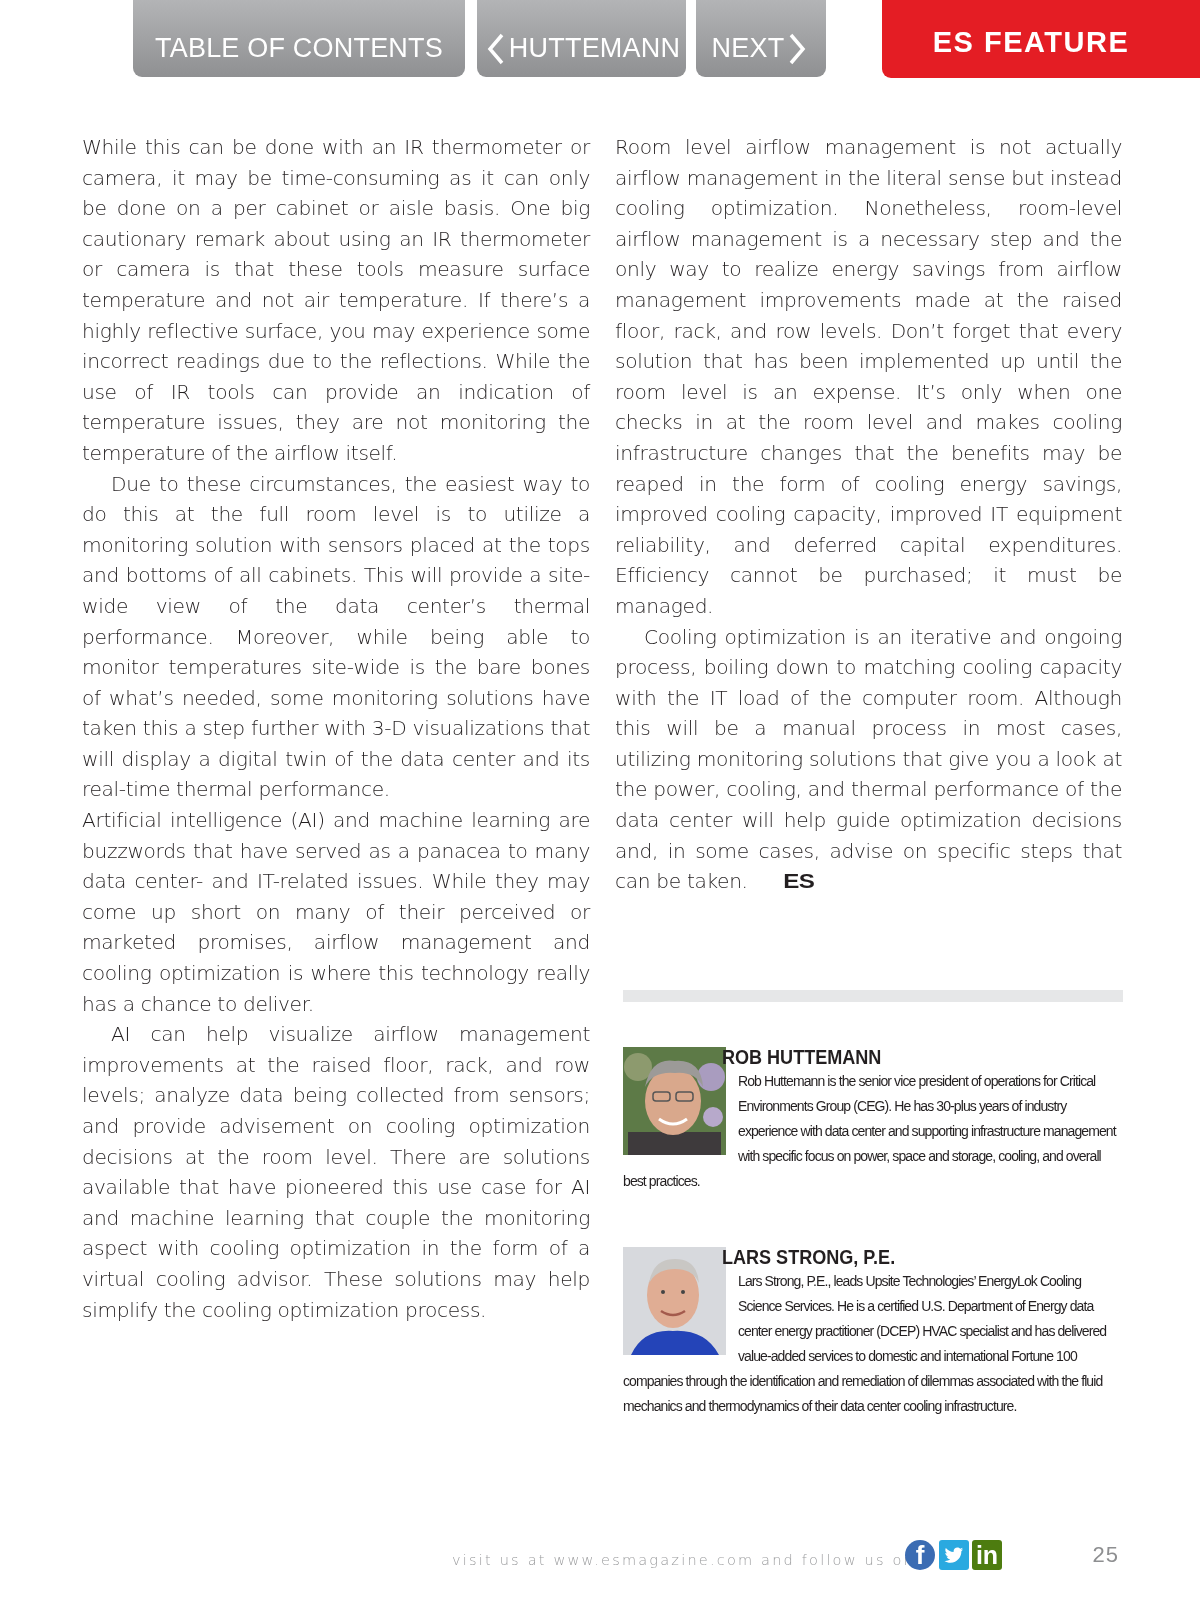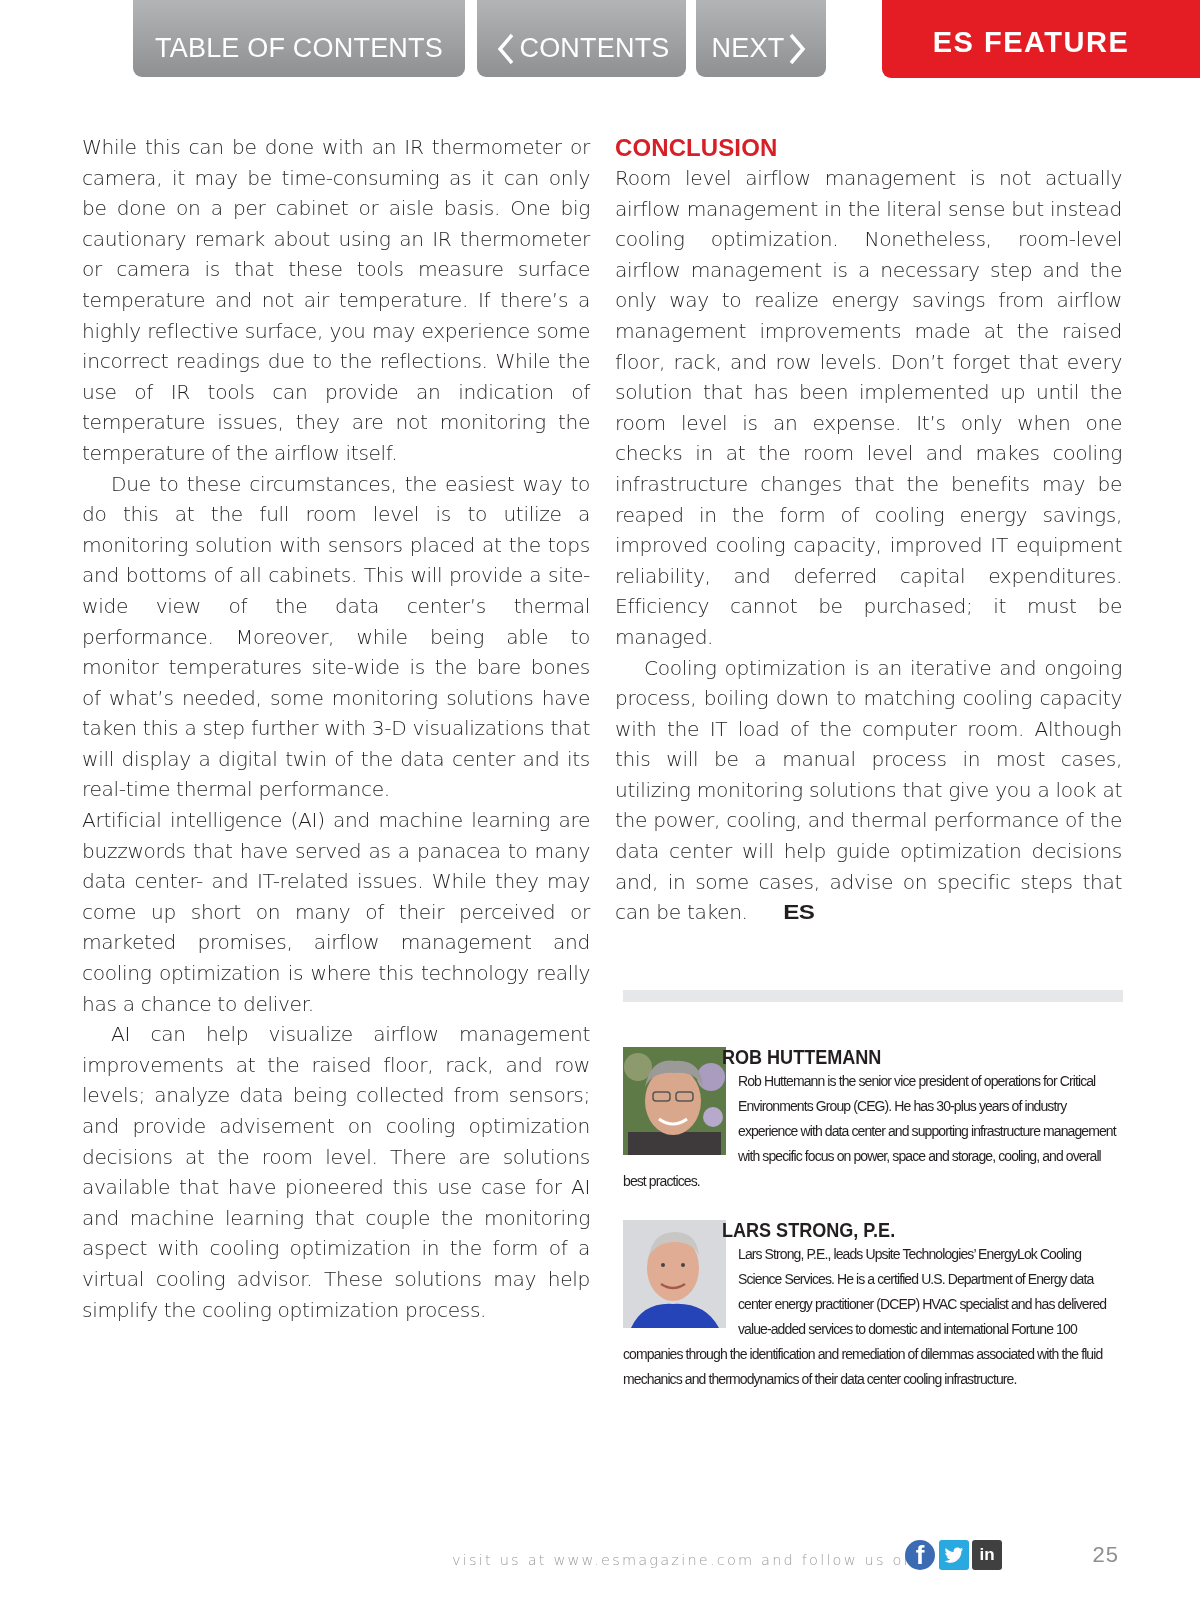--- a/index.html
+++ b/index.html
@@ -47,65 +47,64 @@
     font-size: 21px; letter-spacing: -0.5px; color: #231f20; vertical-align: 0;
     transform: scaleX(1.15); margin-left: 6px;
   }
 
   
   #bio-divider { position: absolute; left: 623px; top: 990px; width: 500px; height: 12px; background: #e6e7e8; }
 
   
   .bio { position: absolute; left: 623px; width: 500px; }
   #bio-rob { top: 1045px; }
-  #bio-lars { top: 1218px; }
+  #bio-lars { top: 1245px; }
   .bio-photo { float: left; width: 103px; height: 108px; margin: 2px 12px 0 0; position: relative; overflow: hidden; }
   .bio-name { font-family: "Liberation Sans", sans-serif; font-weight: bold; font-size: 21px; line-height: 24px; color: #231f20; transform: scaleX(0.86); transform-origin: left; white-space: nowrap; }
   .bio-text { font-family: "Liberation Sans", sans-serif; font-size: 14px; line-height: 25px; color: #231f20; letter-spacing: -0.9px; }
 
   
   #footer { position: absolute; top: 1540px; left: 0; width: 1200px; height: 40px; }
   #footer-text { position: absolute; left: 452px; top: 12px; font-family: "DejaVu Sans", sans-serif; font-weight: 200; font-size: 14.5px; letter-spacing: 2.2px; color: #9b9c9e; }
   .social { position: absolute; top: 0; width: 30px; height: 30px; display: flex; align-items: center; justify-content: center; color: #fff; font-family: "Liberation Sans", sans-serif; font-weight: bold; cursor: pointer; }
   #fb { left: 905px; background: #3b6cb3; border-radius: 50%; font-size: 26px; }
   #tw { left: 939px; background: #2aa9e0; border-radius: 3px; font-size: 18px; }
-  #li { left: 972px; background: #404040; border-radius: 3px; font-size: 17px; }
+  #li { left: 972px; background: #4d7c0f; border-radius: 3px; font-size: 25px; }
   #page-num { position: absolute; left: 1092px; top: 4px; font-family: Liberation Mono, monospace; font-weight: 200; font-size: 22px; color: #8e8f91; }
 </style>
 </head>
 <body>
 
 <div id="toc-btn" class="nav-btn">
   <span>TABLE OF CONTENTS</span>
 </div>
 <div id="prev-btn" class="nav-btn">
   <svg class="chev" viewBox="0 0 18 32">
       <polyline points="15,2 3,16 15,30" fill="none" stroke="#fff" stroke-width="3.5"></polyline>
     </svg>
-  <span>CONTENTS</span>
+  <span>HUTTEMANN</span>
 </div>
 <div id="next-btn" class="nav-btn">
   <span>NEXT</span>
   <svg class="chev" viewBox="0 0 18 32">
       <polyline points="3,2 15,16 3,30" fill="none" stroke="#fff" stroke-width="3.5"></polyline>
     </svg>
 </div>
 <div id="section-tag">
   <span>ES FEATURE</span>
 </div>
 
 <div id="col-left" class="col body-text">
   <p>While this can be done with an IR thermometer or camera, it may be time-consuming as it can only be done on a per cabinet or aisle basis. One big cautionary remark about using an IR thermometer or camera is that these tools measure surface temperature and not air temperature. If there’s a highly reflective surface, you may experience some incorrect readings due to the reflections. While the use of IR tools can provide an indication of temperature issues, they are not monitoring the temperature of the airflow itself.</p>
   <p class="indent">Due to these circumstances, the easiest way to do this at the full room level is to utilize a monitoring solution with sensors placed at the tops and bottoms of all cabinets. This will provide a site-wide view of the data center’s thermal performance. Moreover, while being able to monitor temperatures site-wide is the bare bones of what’s needed, some monitoring solutions have taken this a step further with 3-D visualizations that will display a digital twin of the data center and its real-time thermal performance.</p>
   <p>Artificial intelligence (AI) and machine learning are buzzwords that have served as a panacea to many data center- and IT-related issues. While they may come up short on many of their perceived or marketed promises, airflow management and cooling optimization is where this technology really has a chance to deliver.</p>
   <p class="indent">AI can help visualize airflow management improvements at the raised floor, rack, and row levels; analyze data being collected from sensors; and provide advisement on cooling optimization decisions at the room level. There are solutions available that have pioneered this use case for AI and machine learning that couple the monitoring aspect with cooling optimization in the form of a virtual cooling advisor. These solutions may help simplify the cooling optimization process.</p>
 </div>
 
 <div id="col-right" class="col body-text">
-  <h2 class="heading">CONCLUSION</h2>
   <p>Room level airflow management is not actually airflow management in the literal sense but instead cooling optimization. Nonetheless, room-level airflow management is a necessary step and the only way to realize energy savings from airflow management improvements made at the raised floor, rack, and row levels. Don’t forget that every solution that has been implemented up until the room level is an expense. It’s only when one checks in at the room level and makes cooling infrastructure changes that the benefits may be reaped in the form of cooling energy savings, improved cooling capacity, improved IT equipment reliability, and deferred capital expenditures. Efficiency cannot be purchased; it must be managed.</p>
   <p class="indent"><span>Cooling optimization is an iterative and ongoing process, boiling down to matching cooling capacity with the IT load of the computer room. Although this will be a manual process in most cases, utilizing monitoring solutions that give you a look at the power, cooling, and thermal performance of the data center will help guide optimization decisions and, in some cases, advise on specific steps that can be taken.</span><span class="es-mark">ES</span></p>
 </div>
 
 <div id="bio-divider"></div>
 
 <div id="bio-rob" class="bio">
   <div class="bio-photo">
     <svg width="103" height="108" viewBox="0 0 103 108">
       <rect width="103" height="108" fill="#5d7a47"></rect>

